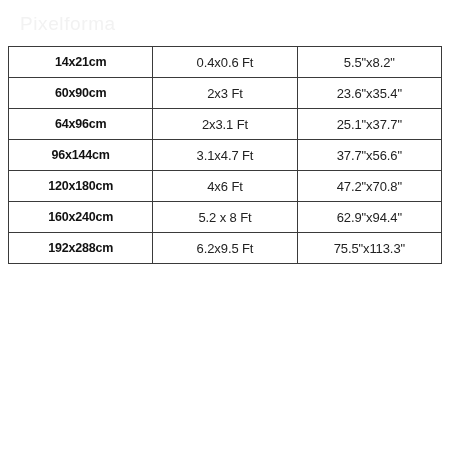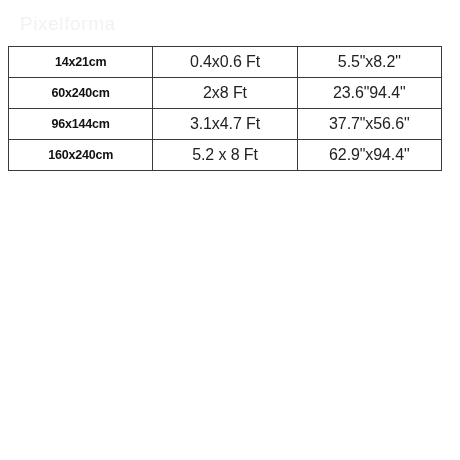--- a/index.html
+++ b/index.html
@@ -2,44 +2,59 @@
 <html><head>
 <meta charset="utf-8">
 <style>
   html,body{margin:0;padding:0;}
   body{width:460px;height:460px;background:#ffffff;font-family:"Liberation Sans",sans-serif;overflow:hidden;}
   #page{position:relative;width:460px;height:460px;background:#fff;}
   .brand{position:absolute;left:20px;top:13px;font-size:19px;letter-spacing:.6px;color:#f2f2f2;font-weight:400;}
   table.sizes{position:absolute;left:8px;top:46px;width:434px;border-collapse:collapse;table-layout:fixed;}
   table.sizes td{border:1px solid #3a3a3a;height:30px;text-align:center;vertical-align:middle;padding:0;}
   td.c1{font-weight:bold;font-size:12.5px;color:#111;letter-spacing:-.2px;}
-  td.c2,td.c3{font-size:16px;color:#222;letter-spacing:-.1px;}
+  td.c2,td.c3{font-size:13px;color:#222;letter-spacing:-.1px;}
 </style>
 </head>
 <body>
 
 <div id="page">
   <div class="brand">Pixelforma</div>
   <table class="sizes">
     <tbody>
         <tr>
           <td class="c1">14x21cm</td>
           <td class="c2">0.4x0.6 Ft</td>
           <td class="c3">5.5"x8.2"</td>
         </tr>
         <tr>
-          <td class="c1">60x240cm</td>
-          <td class="c2">2x8 Ft</td>
-          <td class="c3">23.6"94.4"</td>
+          <td class="c1">60x90cm</td>
+          <td class="c2">2x3 Ft</td>
+          <td class="c3">23.6"x35.4"</td>
+        </tr>
+        <tr>
+          <td class="c1">64x96cm</td>
+          <td class="c2">2x3.1 Ft</td>
+          <td class="c3">25.1"x37.7"</td>
         </tr>
         <tr>
           <td class="c1">96x144cm</td>
           <td class="c2">3.1x4.7 Ft</td>
           <td class="c3">37.7"x56.6"</td>
         </tr>
         <tr>
+          <td class="c1">120x180cm</td>
+          <td class="c2">4x6 Ft</td>
+          <td class="c3">47.2"x70.8"</td>
+        </tr>
+        <tr>
           <td class="c1">160x240cm</td>
           <td class="c2">5.2 x 8 Ft</td>
           <td class="c3">62.9"x94.4"</td>
+        </tr>
+        <tr>
+          <td class="c1">192x288cm</td>
+          <td class="c2">6.2x9.5 Ft</td>
+          <td class="c3">75.5"x113.3"</td>
         </tr>
       </tbody>
   </table>
 </div>
 
 </body></html>

